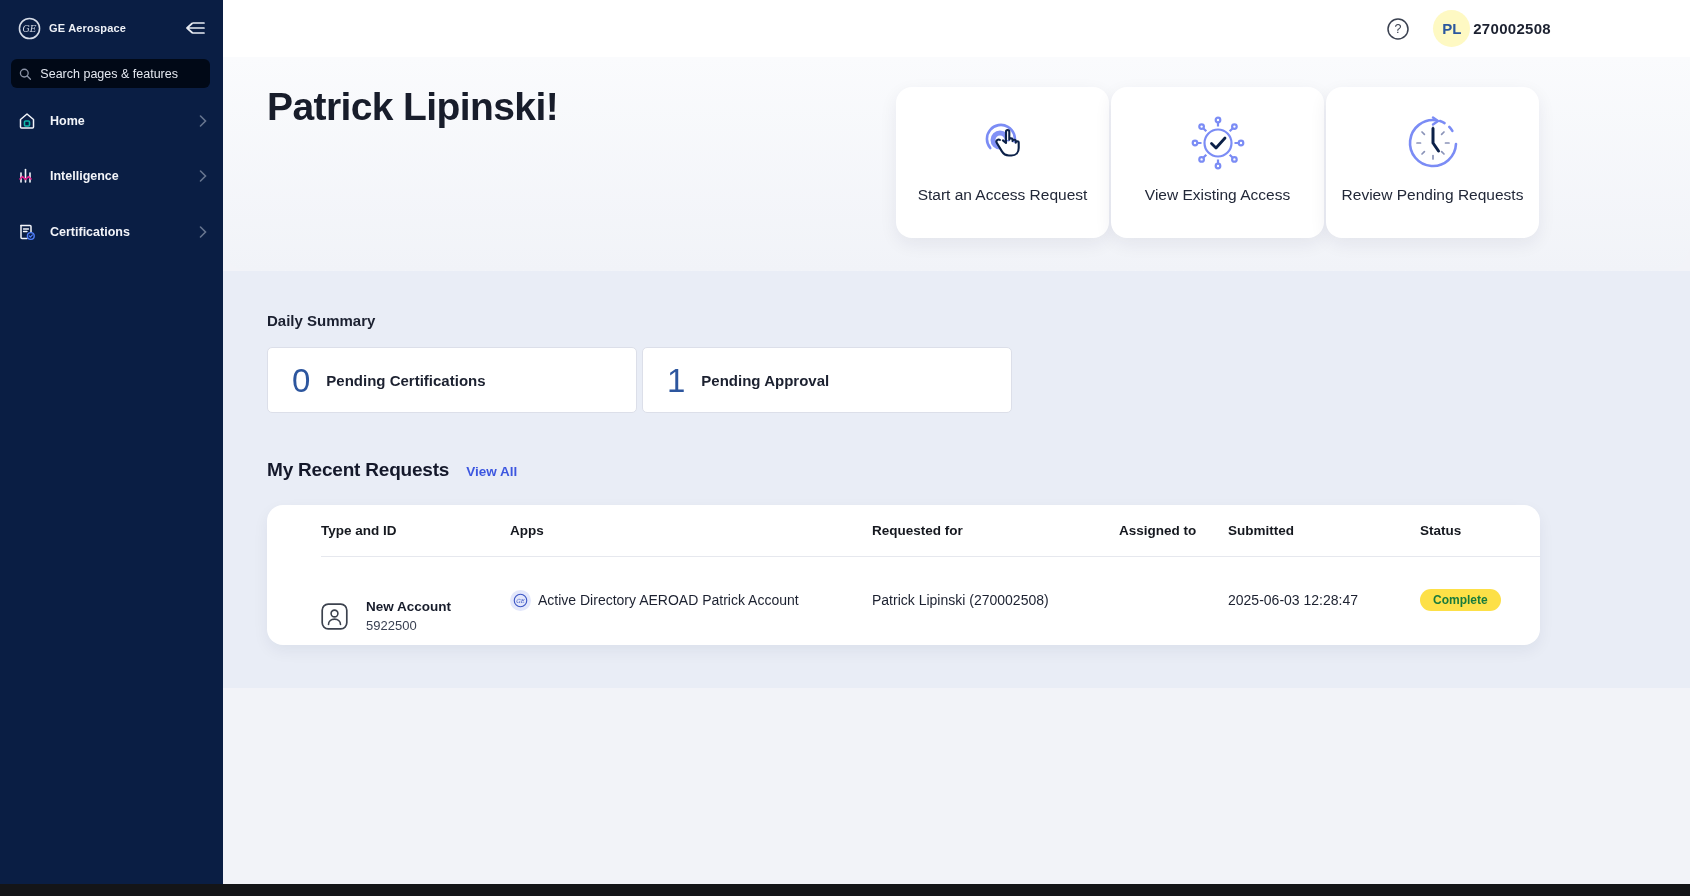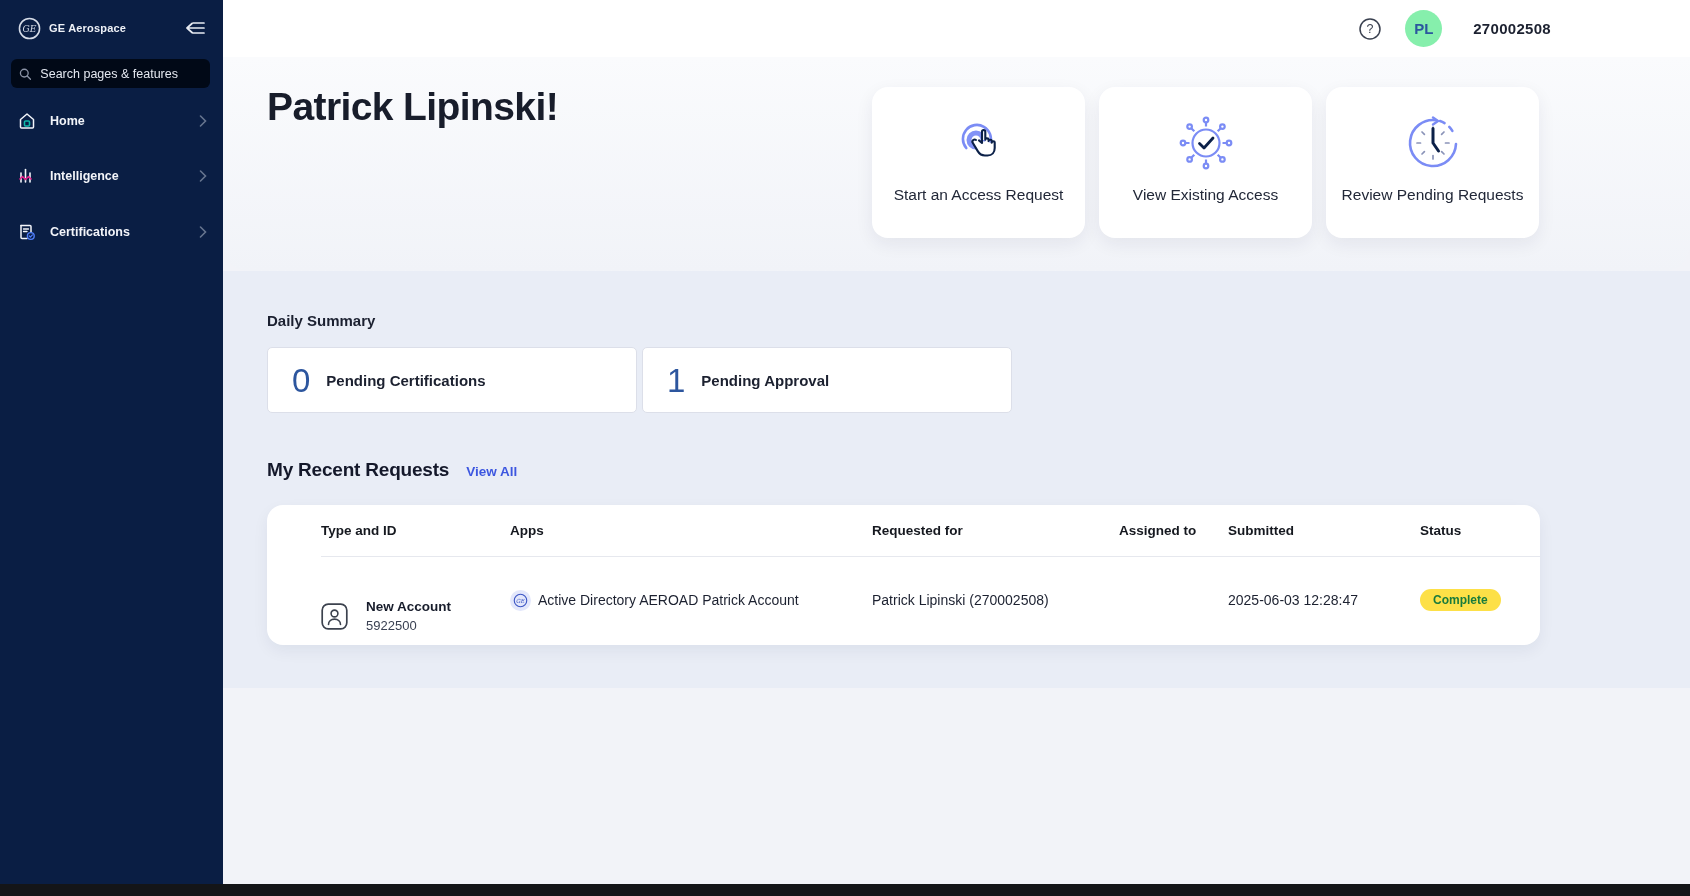--- a/index.html
+++ b/index.html
@@ -18,26 +18,26 @@
   .nav-item { position:absolute; left:0; width:223px; height:28px; display:flex; align-items:center; padding:0 16px 0 18px; cursor:pointer; }
   .nav-item .nav-label { margin-left:14px; font-size:12.5px; font-weight:700; color:#f2f4f9; }
   .nav-item .chev { margin-left:auto; }
   .nav-home { top:107px; } .nav-intel { top:162px; } .nav-cert { top:218px; }
   .side-footer { position:absolute; bottom:64px; left:0; width:223px; padding:0 18px; text-align:center; font-size:11px; font-weight:700; line-height:1.38; color:#edf0f7; }
 
   
   .main { position:absolute; left:223px; top:0; right:0; height:884px; background:#f2f3f8; }
   .topbar { position:absolute; top:0; left:0; right:0; height:57px; background:#fff; display:flex; align-items:center; justify-content:flex-end; padding-right:139px; z-index:3; }
   .help-btn { width:24px; height:24px; cursor:pointer; }
-  .avatar { width:37px; height:37px; border-radius:50%; background:#86efac; color:#2b579e; font-weight:700; font-size:15px; display:flex; align-items:center; justify-content:center; margin-left:23px; cursor:pointer; }
-  .user-id { margin-left:31px; font-size:15px; font-weight:700; color:#1c2130; letter-spacing:.3px; }
+  .avatar { width:37px; height:37px; border-radius:50%; background:#fef9c3; color:#2b579e; font-weight:700; font-size:15px; display:flex; align-items:center; justify-content:center; margin-left:23px; cursor:pointer; }
+  .user-id { margin-left:3px; font-size:15px; font-weight:700; color:#1c2130; letter-spacing:.3px; }
 
   .hero { position:absolute; top:57px; left:0; right:0; height:214px; background:linear-gradient(180deg,#fafbfd 0%,#f1f3f8 100%); border-radius:0 0 26px 26px; z-index:1; }
   .welcome { position:absolute; left:44px; top:27px; font-size:39px; font-weight:700; color:#181d2b; line-height:1.17; letter-spacing:-0.6px; }
-  .action-cards { position:absolute; top:30px; right:151px; display:flex; gap:14px; }
+  .action-cards { position:absolute; top:30px; right:151px; display:flex; gap:2px; }
   .action-card { width:213px; height:151px; background:#fff; border-radius:16px; box-shadow:0 6px 18px rgba(22,33,66,.07); display:flex; flex-direction:column; align-items:center; padding-top:24px; cursor:pointer; }
   .action-card .icon-wrap { height:64px; display:flex; align-items:center; justify-content:center; }
   .action-card .action-label { margin-top:11px; font-size:15.5px; font-weight:500; color:#222838; }
 
   .mid { position:absolute; top:271px; left:0; right:0; height:417px; background:#e9edf6; }
   .ds-title { position:absolute; left:44px; top:41px; font-size:15px; font-weight:700; color:#1b2030; }
   .summary-row { position:absolute; left:44px; top:76px; display:flex; gap:5px; }
   .summary-card { width:370px; height:66px; background:#fff; border:1px solid #dcdfe9; border-radius:5px; display:flex; align-items:center; padding:0 24px; cursor:pointer; }
   .summary-count { font-size:33px; font-weight:500; color:#2d569e; line-height:1; }
   .summary-label { margin-left:16px; font-size:15px; font-weight:700; color:#1c2130; }

